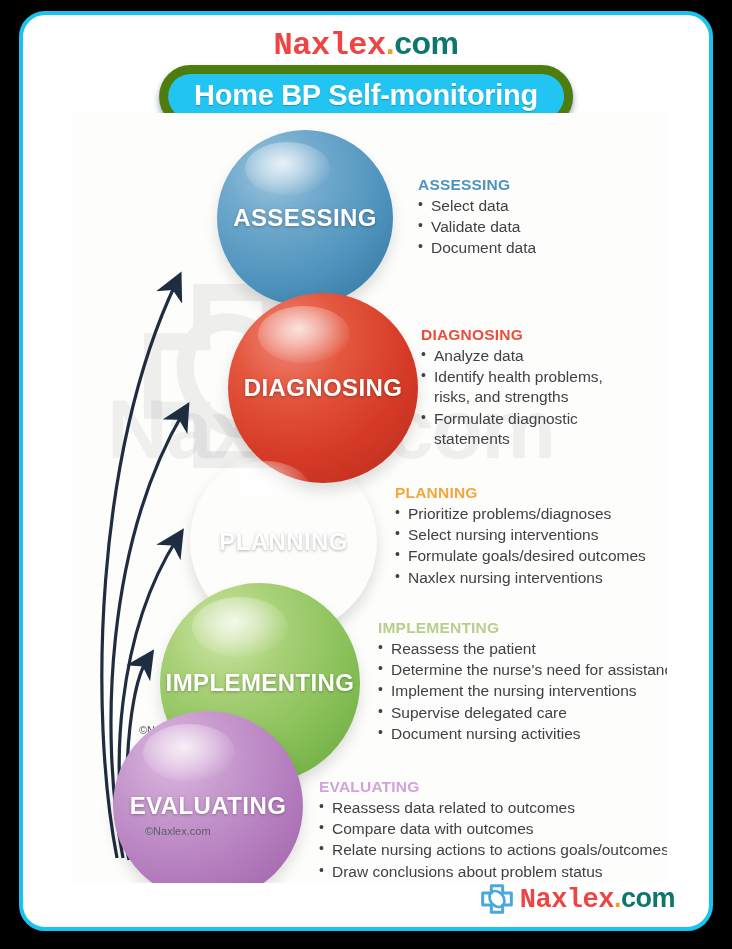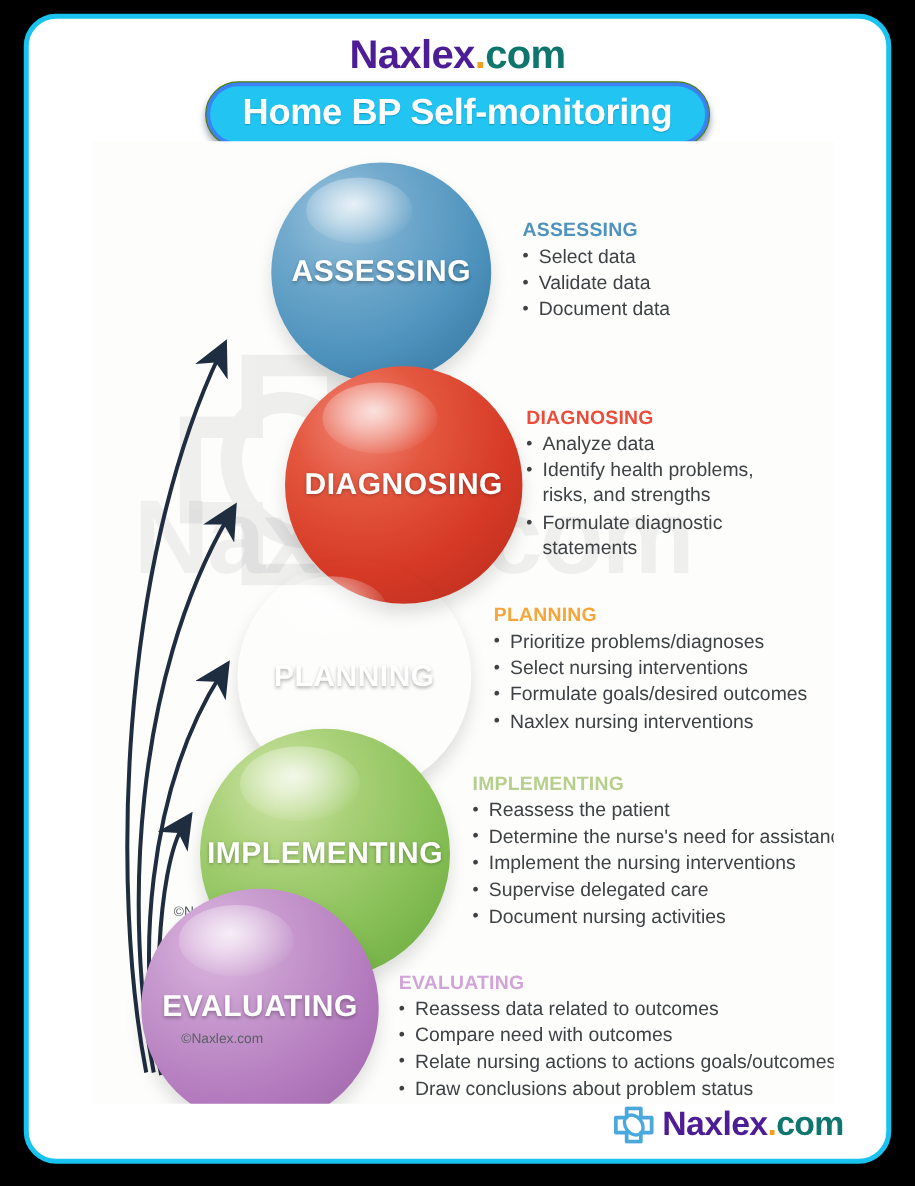--- a/index.html
+++ b/index.html
@@ -41,32 +41,32 @@
     position: absolute;
     left: 0;
     top: 10px;
     width: 100%;
     text-align: center;
     font-size: 32px;
     font-weight: bold;
     letter-spacing: -0.5px;
     white-space: nowrap;
   }
-  .brand-nax  { color: #4c1d95; }
+  .brand-nax  { color: #ef4444; font-family: Liberation Mono, monospace; }
   .brand-dot  { color: #f0a01e; }
   .brand-com  { color: #0f766e; }
 
   .banner-wrap {
     position: absolute;
     left: 50%;
     top: 50px;
     transform: translateX(-50%);
     padding: 3px;
-    background: #3b82f6;
-    border: 1px solid #4d7c0f;
+    background: #4d7c0f;
+    border: 6px solid #4d7c0f;
     border-radius: 40px;
     box-shadow: 0 4px 6px rgba(20,40,70,0.45);
   }
   .banner {
     background: #22c5f2;
     border-radius: 34px;
     padding: 5px 26px 7px 26px;
     color: #ffffff;
     font-size: 29px;
     font-weight: bold;
@@ -343,21 +343,21 @@
           <li>Implement the nursing interventions</li>
           <li>Supervise delegated care</li>
           <li>Document nursing activities</li>
         </ul>
       </div>
 
       <div class="block" id="block-evaluating">
         <h3>EVALUATING</h3>
         <ul>
           <li>Reassess data related to outcomes</li>
-          <li>Compare need with outcomes</li>
+          <li>Compare data with outcomes</li>
           <li>Relate nursing actions to actions goals/outcomes</li>
           <li>Draw conclusions about problem status</li>
           <li>Continue, modify, or terminate the patient's care plan</li>
         </ul>
       </div>
 
     </div>
 
     <div class="footer-logo">
       <svg width="34" height="30" viewBox="0 0 100 90">

